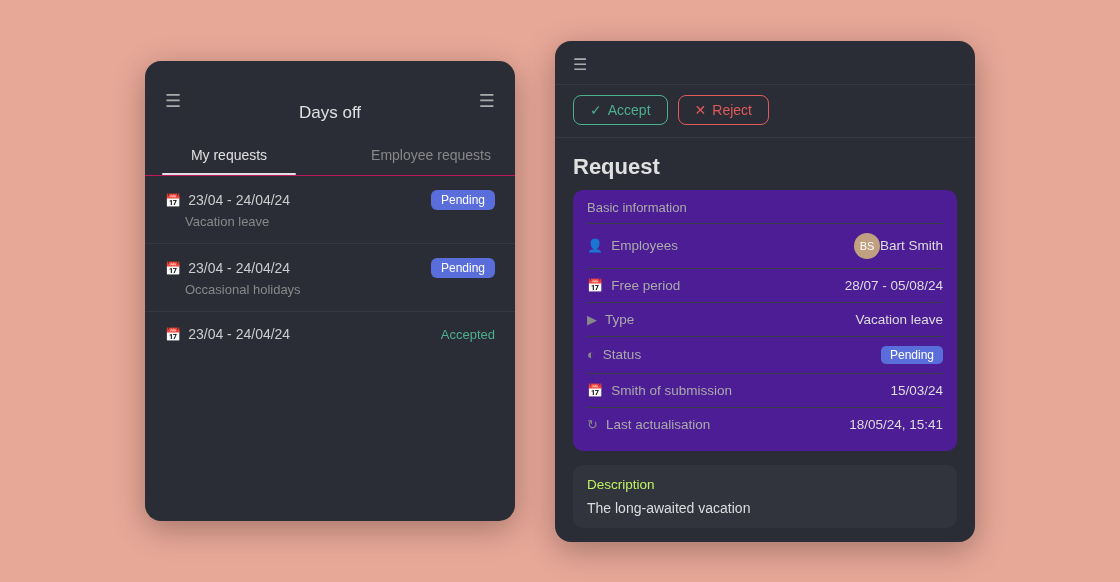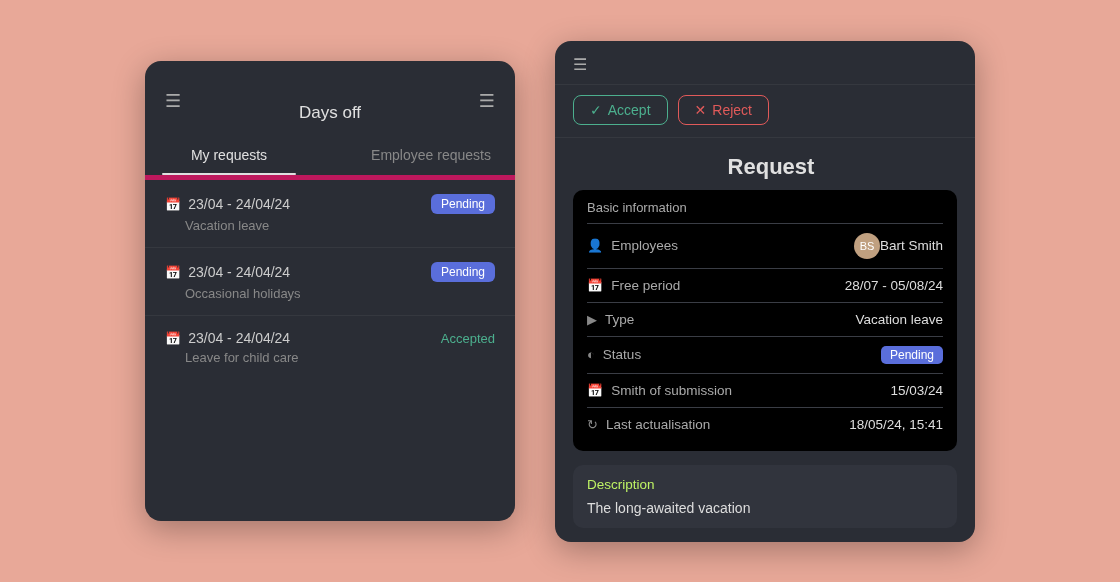--- a/index.html
+++ b/index.html
@@ -40,21 +40,21 @@
 
     .panel-title {
       color: #e0e0e0;
       font-size: 17px;
       font-weight: 500;
       margin-top: 24px;
     }
 
     .tabs {
       display: flex;
-      border-bottom: 5px solid #be185d;
+      border-bottom: 1px solid #be185d;
       margin: 0 0 0 0;
       gap: 34px;
     }
 
     .tab {
       flex: 1;
       text-align: center;
       padding: 10px 0 12px 0;
       font-size: 14px;
       color: #888;
@@ -186,26 +186,25 @@
       font-size: 14px;
       cursor: pointer;
       font-weight: 500;
     }
 
     .request-title {
       color: #e0e0e0;
       font-size: 22px;
       font-weight: 600;
       padding: 16px 6px 10px 18px;
-      text-align: center;
     }
 
     .info-section {
       margin: 0 18px 14px 18px;
-      background-color: #000000;
+      background-color: #4c1d95;
       border-radius: 10px;
       padding: 10px 14px;
     }
 
     .info-row {
       display: flex;
       align-items: center;
       justify-content: space-between;
       padding: 9px 0;
       border-bottom: 1px solid #3a3d45;
@@ -316,21 +315,20 @@
     </div>
 
     <div class="request-item">
       <div class="request-item-top">
         <span class="request-date">
           <span class="cal-icon">📅</span>
           <span>23/04 - 24/04/24</span>
         </span>
         <span class="badge-accepted">Accepted</span>
       </div>
-      <div class="request-type">Leave for child care</div>
     </div>
   </div>
 </div>
 
 <div class="right-panel">
   <div class="right-header">
     <span class="hamburger">☰</span>
   </div>
 
   <div class="action-bar">

